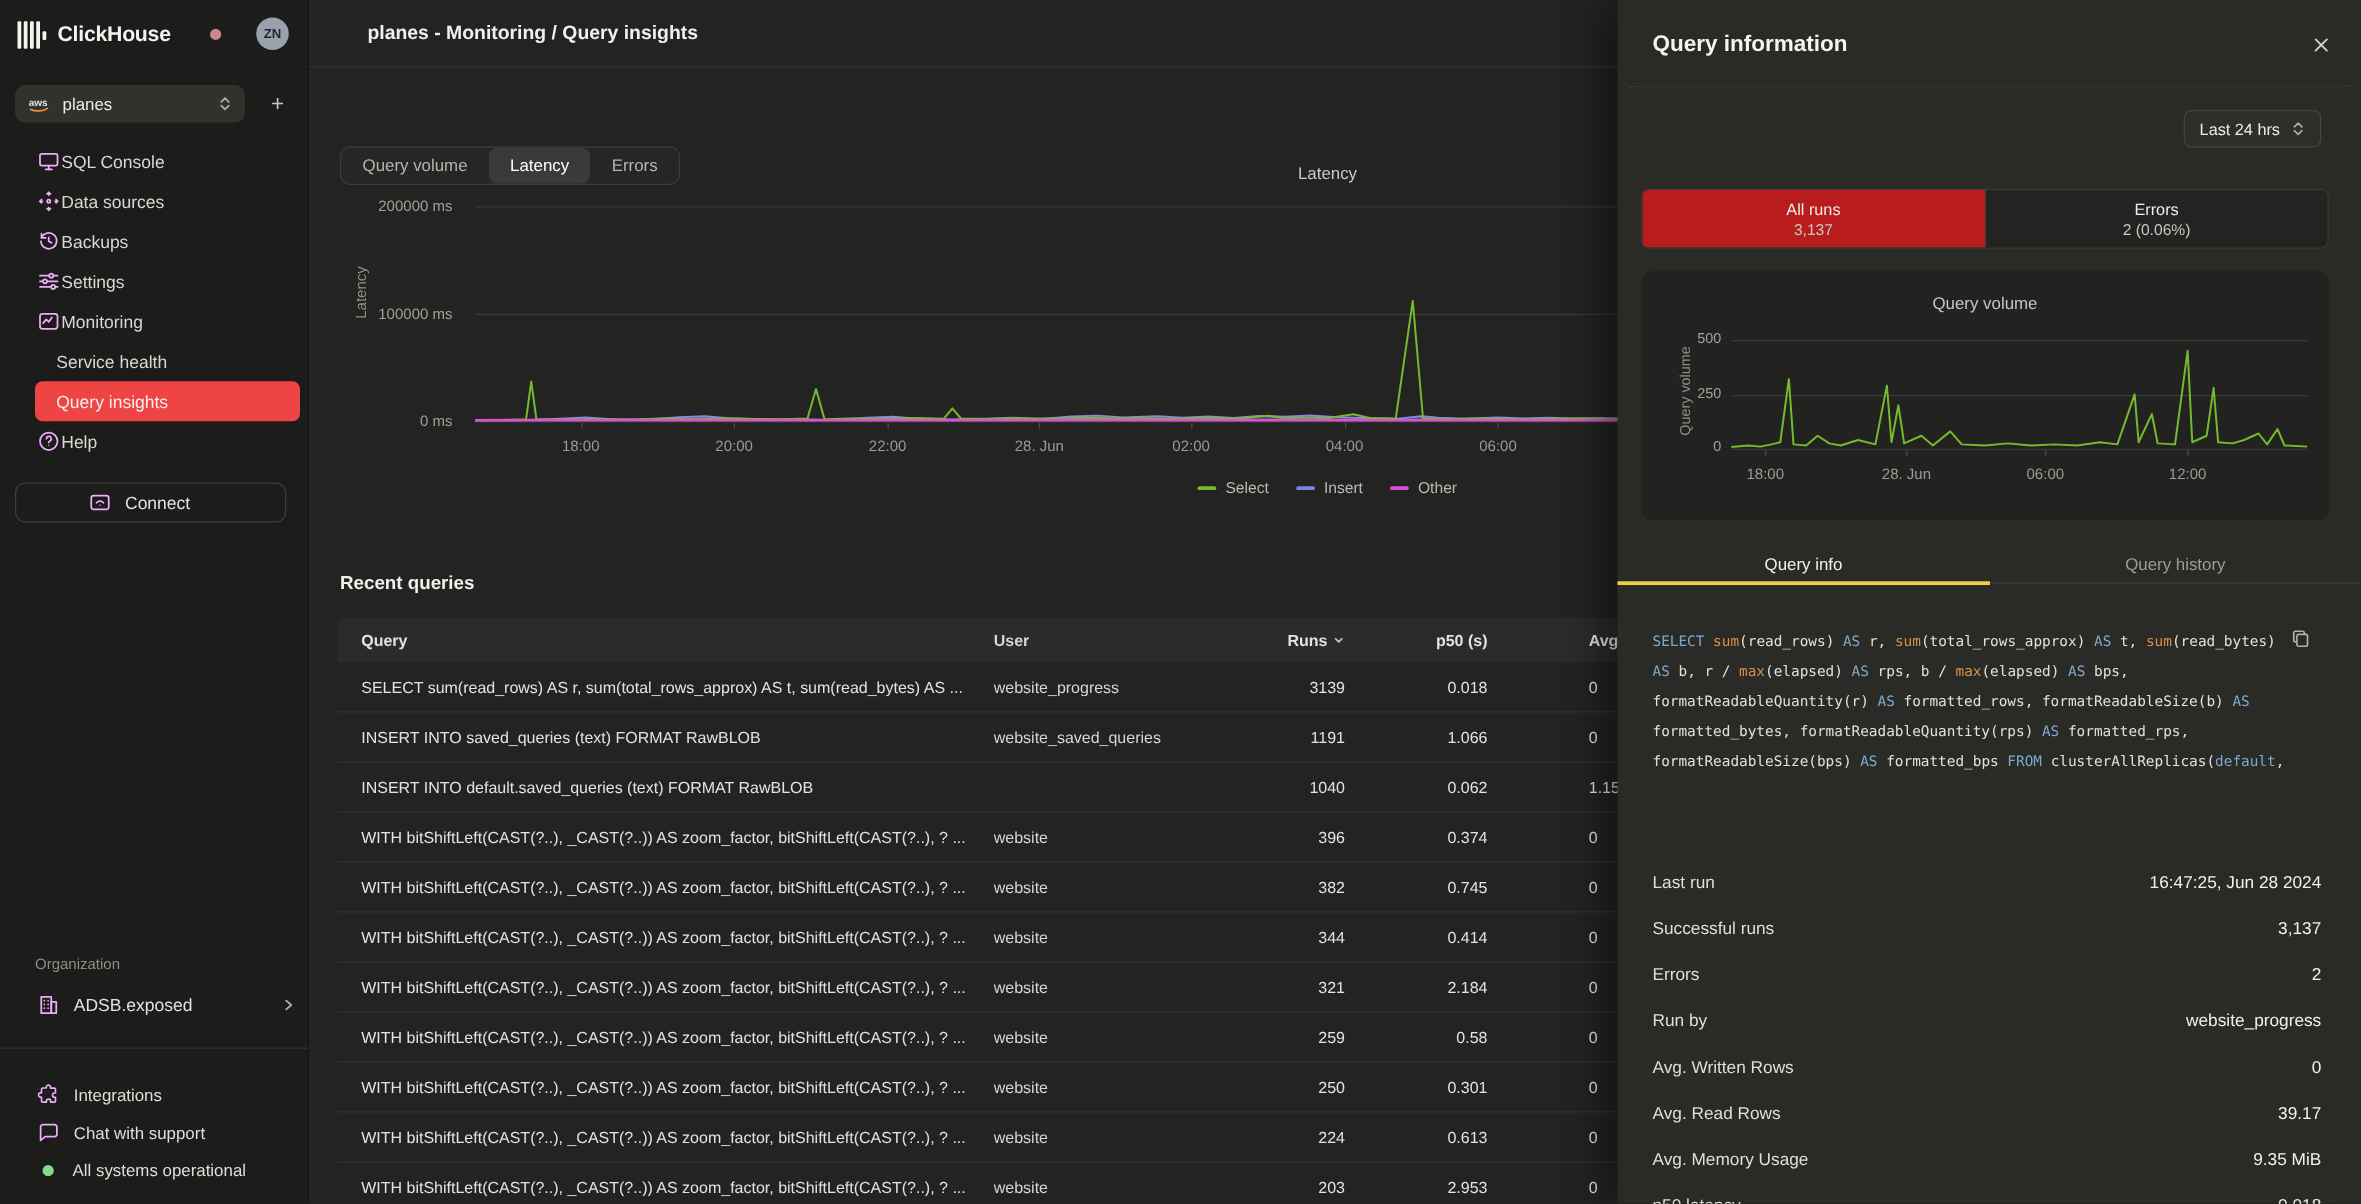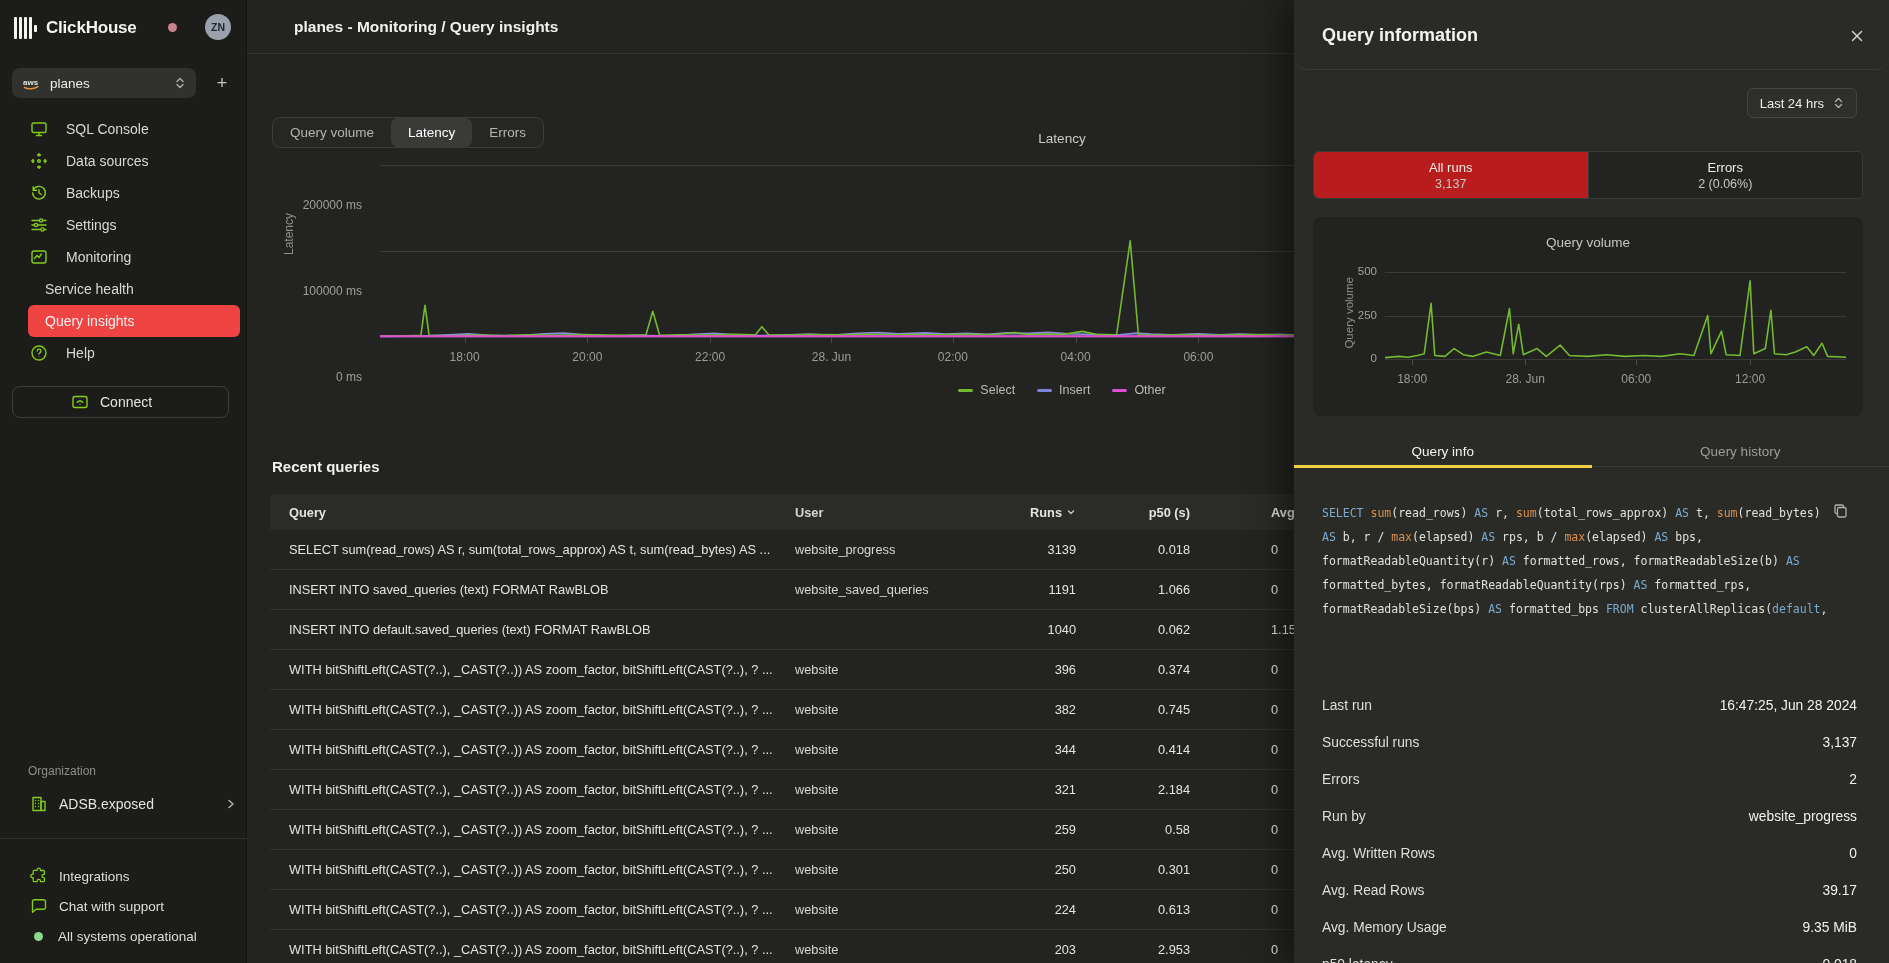--- a/index.html
+++ b/index.html
@@ -12,25 +12,25 @@
   .logo-row { position:absolute; left:14px; top:14px; height:28px; display:flex; align-items:center; }
   .logo-bars { display:flex; align-items:center; gap:2px; height:22px; }
   .logo-bars b { width:3px; height:22px; background:#f4f4f1; border-radius:1px; }
   .logo-bars b.short { height:7px; align-self:center; }
   .brand-name { margin-left:9px; font-size:17px; font-weight:700; color:#f2f2ef; letter-spacing:-.2px; }
   .brand-dot { position:absolute; left:168px; top:23px; width:9px; height:9px; border-radius:50%; background:#c9848e; }
   .avatar { position:absolute; left:205px; top:14px; width:26px; height:26px; border-radius:50%; background:#99a2ac; color:#20262e; font-size:10.5px; font-weight:700; display:flex; align-items:center; justify-content:center; }
   .ws-select { position:absolute; left:12px; top:68px; width:184px; height:30px; background:#31312e; border-radius:8px; display:flex; align-items:center; padding:0 10px; cursor:pointer; }
   .ws-select .ws-label { font-size:13.5px; color:#ececea; margin-left:8px; flex:1; }
   .ws-plus { position:absolute; left:206px; top:68px; width:32px; height:30px; display:flex; align-items:center; justify-content:center; color:#c5c5c1; font-size:18px; cursor:pointer; }
-  .icon { display:inline-flex; align-items:center; justify-content:center; color:#84cc16; }
+  .icon { display:inline-flex; align-items:center; justify-content:center; color:#f0abfc; }
   .nav { position:absolute; left:28px; top:113px; width:212px; }
   .nav-item { position:relative; height:32px; display:flex; align-items:center; font-size:14px; color:#d8d8d4; border-radius:6px; cursor:pointer; }
   .nav-item .icon { position:absolute; left:2px; width:18px; height:18px; }
-  .nav-item .lbl { margin-left:38px; }
+  .nav-item .lbl { margin-left:21px; }
   .nav-item.sub .lbl { margin-left:17px; }
   .nav-item.active { background:#ef4444; color:#f1f1ee; }
   .connect-btn { position:absolute; left:12px; top:386px; width:217px; height:32px; border:1px solid #3e3e3a; border-radius:8px; display:flex; align-items:center; cursor:pointer;padding-left:41px; }
   .connect-btn .icon { margin-left:17px; width:18px; height:18px; }
   .connect-btn .lbl { margin-left:11px; font-size:14px; color:#e3e3e0; }
   .org-heading { position:absolute; left:28px; top:764px; font-size:12px; color:#8d8d88; }
   .org-item { position:absolute; left:28px; top:788px; width:212px; height:32px; display:flex; align-items:center; cursor:pointer; }
   .org-item .icon { width:18px; height:18px; margin-left:2px; }
   .org-item .lbl { margin-left:11px; font-size:14px; color:#e3e3e0; flex:1; }
   .sidebar-divider { position:absolute; left:0; top:838px; width:247px; height:1px; background:#30302d; }
@@ -46,21 +46,21 @@
   .main-header { position:absolute; left:0; top:0; width:100%; height:54px; border-bottom:1px solid #343431; }
   .page-title { position:absolute; left:25px; top:18px; font-size:15.5px; font-weight:700; color:#f0f0ed;margin-left:22px; }
   .tabs { position:absolute; left:25px; top:117px; height:31px; display:inline-flex; border:1px solid #3c3c39; border-radius:8px; background:#262624; overflow:hidden; }
   .tab { padding:0 17px; display:flex; align-items:center; font-size:13.5px; color:#b5b5b1; cursor:pointer; }
   .tab.active { background:#3a3a38; color:#ffffff; border-radius:7px; }
 
   
   .chart-title-main { position:absolute; left:815px; top:131px; transform:translateX(-50%); font-size:13.5px; color:#c9c9c6; }
   .ylabel-rot { color:#8f8f8a; font-size:12px; writing-mode:vertical-rl; transform:rotate(180deg); }
   #lat-ylabel { position:absolute; left:35px; top:213px; }
-  .lat-ytick { position:absolute; width:85px; left:30px; text-align:right; font-size:12px; color:#a0a09b;margin-top:40px; }
+  .lat-ytick { position:absolute; width:85px; left:30px; text-align:right; font-size:12px; color:#a0a09b; }
   .gridline { position:absolute; left:133px; width:1364px; height:1px; background:#3a3a36; }
   #latency-svg { position:absolute; left:133px; top:150px; }
   .xticks { position:absolute; height:30px; }
   .xtick-label { position:absolute; top:12px; transform:translateX(-50%); font-size:12px; color:#9c9c97; white-space:nowrap; }
   .xtick-mark { position:absolute; top:0; width:1px; height:5px; background:#4a4a46; }
   #lat-xticks { left:133px; top:338px; width:1364px; }
   .legend { position:absolute; left:133px; top:383px; width:1364px; display:flex; justify-content:center; gap:22px; }
   .legend-item { display:flex; align-items:center; gap:7px; font-size:12.5px; color:#b9b9b5; }
   .legend-swatch { width:15px; height:3px; border-radius:2px; }
 

